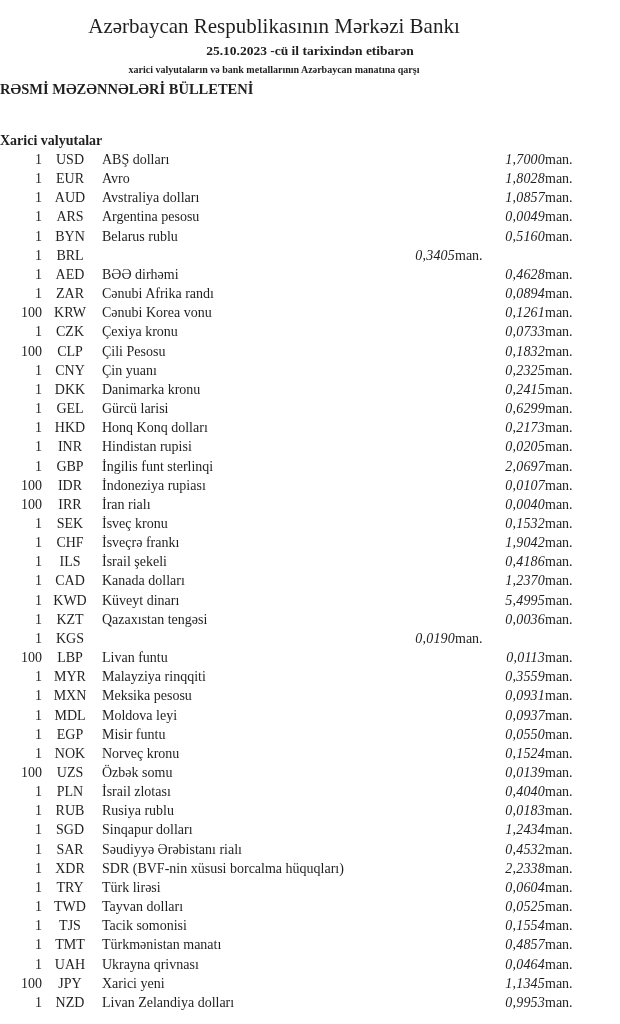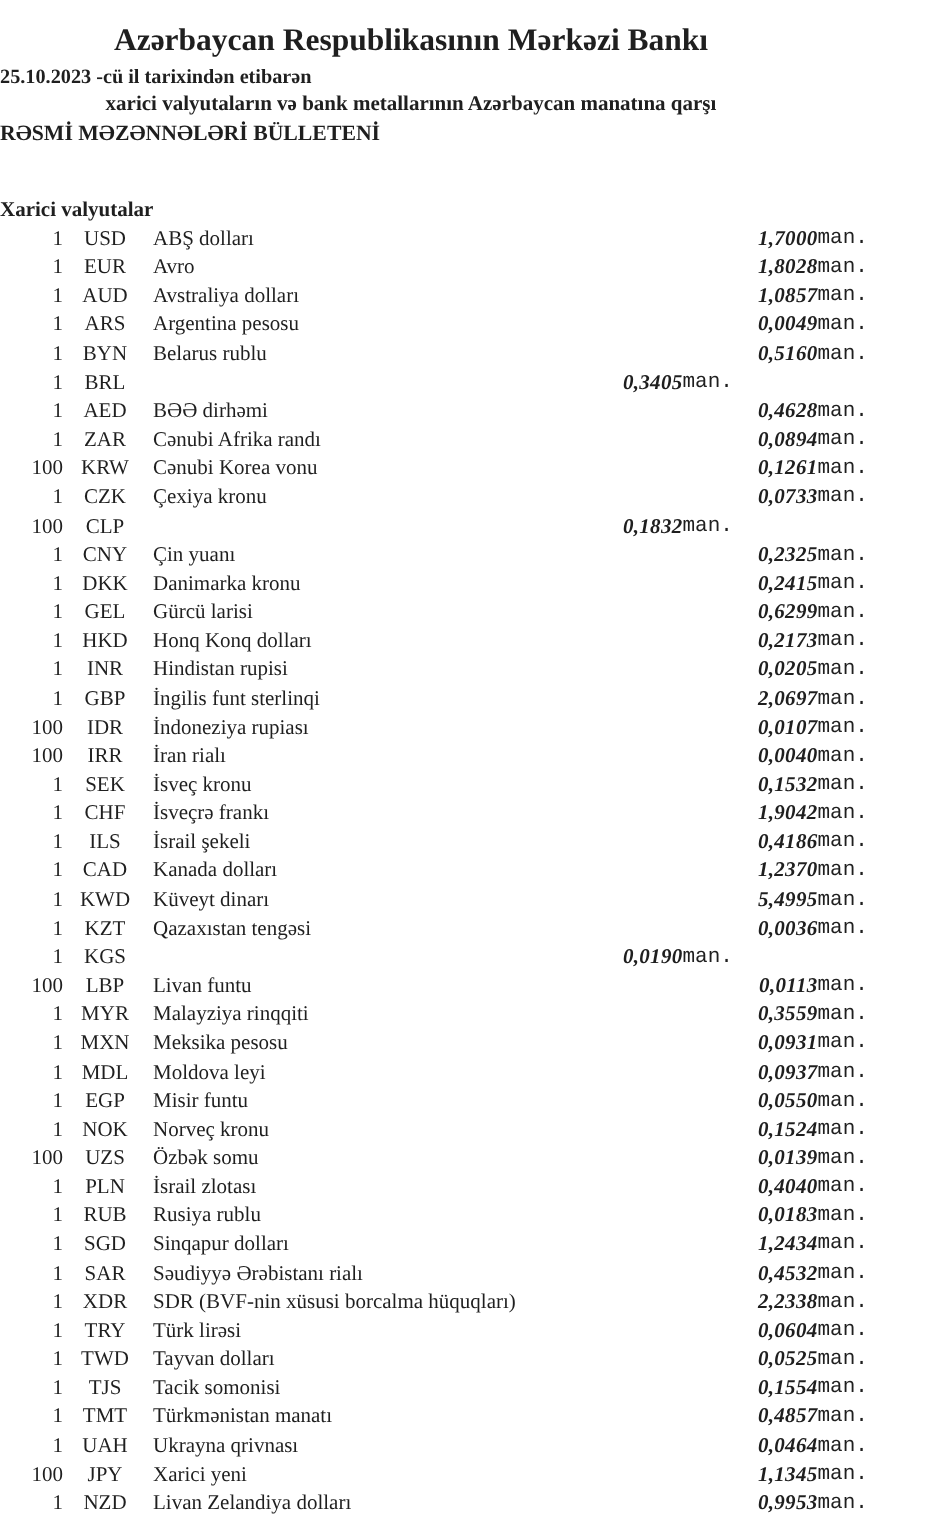--- a/index.html
+++ b/index.html
@@ -17,34 +17,34 @@
     overflow: hidden;
   }
   header {
     padding-top: 13px;
   }
   .bank-title {
     width: 548px;
     text-align: center;
     font-size: 21px;
     line-height: 27px;
-    font-weight: bold;
+    font-weight: normal;
   }
   .date-line {
     width: 100%;
-    text-align: left;
+    text-align: center;
     font-size: 13.5px;
     line-height: 19px;
     font-weight: bold;
     margin-top: 1px;
   }
   .subject-line {
     width: 548px;
     text-align: center;
-    font-size: 14px;
+    font-size: 10px;
     line-height: 19px;
     font-weight: bold;
   }
   .bulletin-line {
     width: 548px;
     font-size: 14.5px;
     line-height: 20px;
     font-weight: bold;
   }
   .section-title {
@@ -63,22 +63,22 @@
     display: grid;
     grid-template-columns: 34px 56px 1fr 90px 45px;
     font-size: 14px;
     line-height: 19.16px;
     height: 19.16px;
     white-space: nowrap;
   }
   .qty  { text-align: right; }
   .code { text-align: center; }
   .name { padding-left: 4px; overflow: hidden; }
-  .rate { text-align: right; font-weight: bold; font-style: italic; letter-spacing: 0.2px; }
-  .unit { padding-left: 0; font-family: Liberation Mono, monospace; }
+  .rate { text-align: right; font-weight: normal; font-style: italic; letter-spacing: 0.2px; }
+  .unit { padding-left: 0; }
 </style>
 </head>
 <body>
 
 <div class="page">
 
   <header>
     <div class="bank-title">Azərbaycan Respublikasının Mərkəzi Bankı</div>
     <div class="date-line">25.10.2023 -cü il tarixindən etibarən</div>
     <div class="subject-line">xarici valyutaların və bank metallarının Azərbaycan manatına qarşı</div>
@@ -163,20 +163,21 @@
       <span class="qty">1</span>
       <span class="code">CZK</span>
       <span class="name">Çexiya kronu</span>
       <span class="rate">0,0733</span>
       <span class="unit">man.</span>
     </div>
 
     <div class="row">
       <span class="qty">100</span>
       <span class="code">CLP</span>
+      <span class="name">Çili Pesosu</span>
       <span class="rate">0,1832</span>
       <span class="unit">man.</span>
     </div>
 
     <div class="row">
       <span class="qty">1</span>
       <span class="code">CNY</span>
       <span class="name">Çin yuanı</span>
       <span class="rate">0,2325</span>
       <span class="unit">man.</span>

